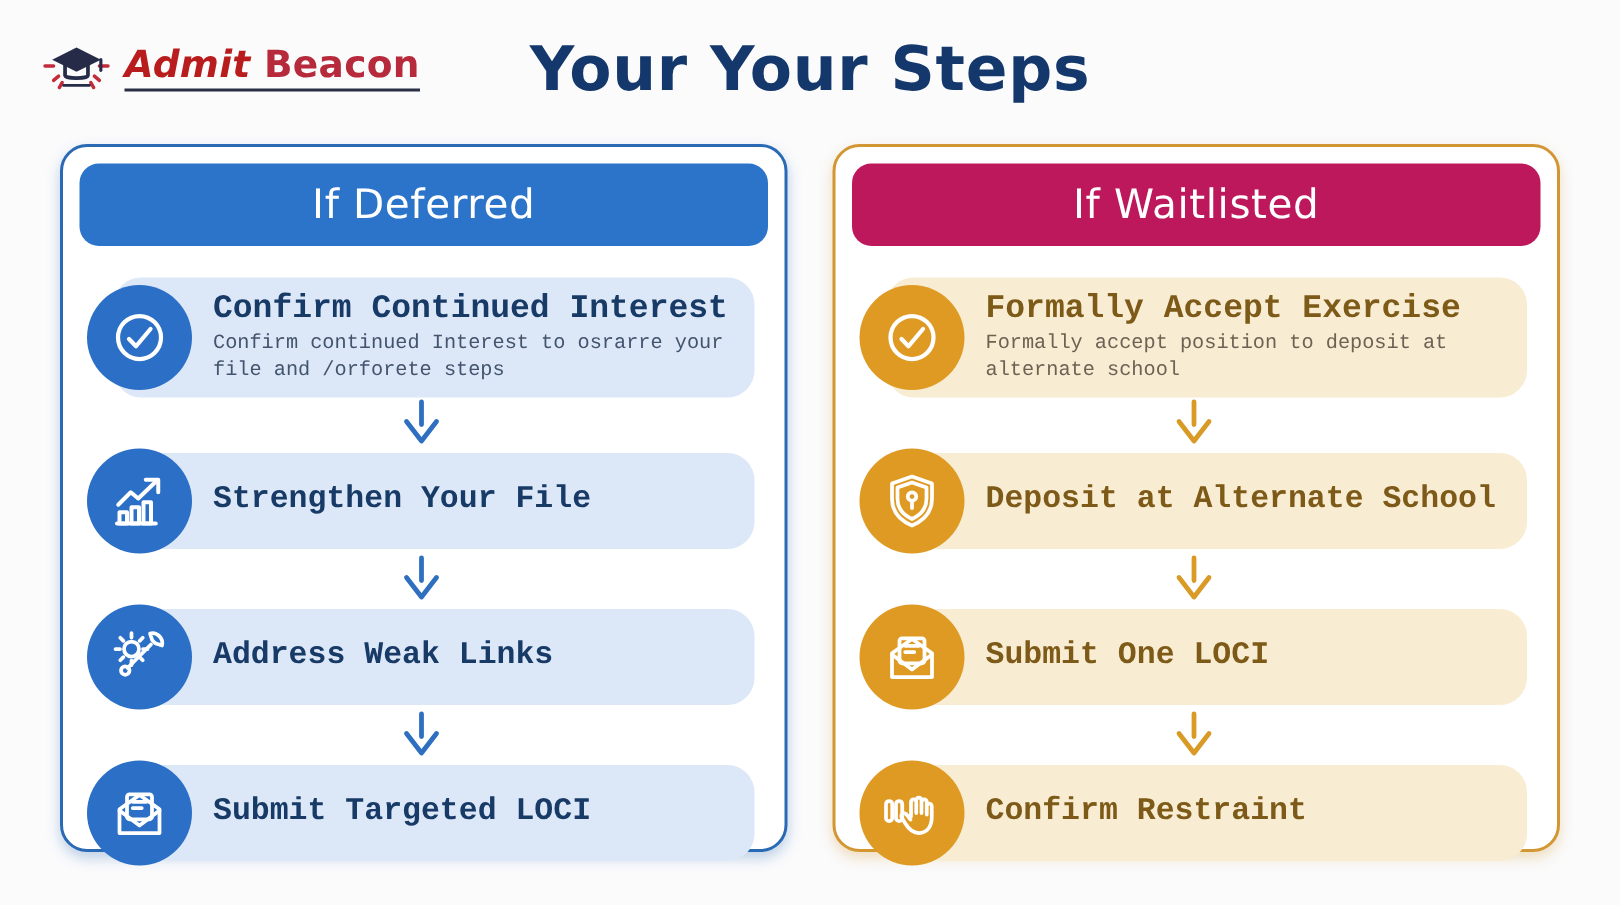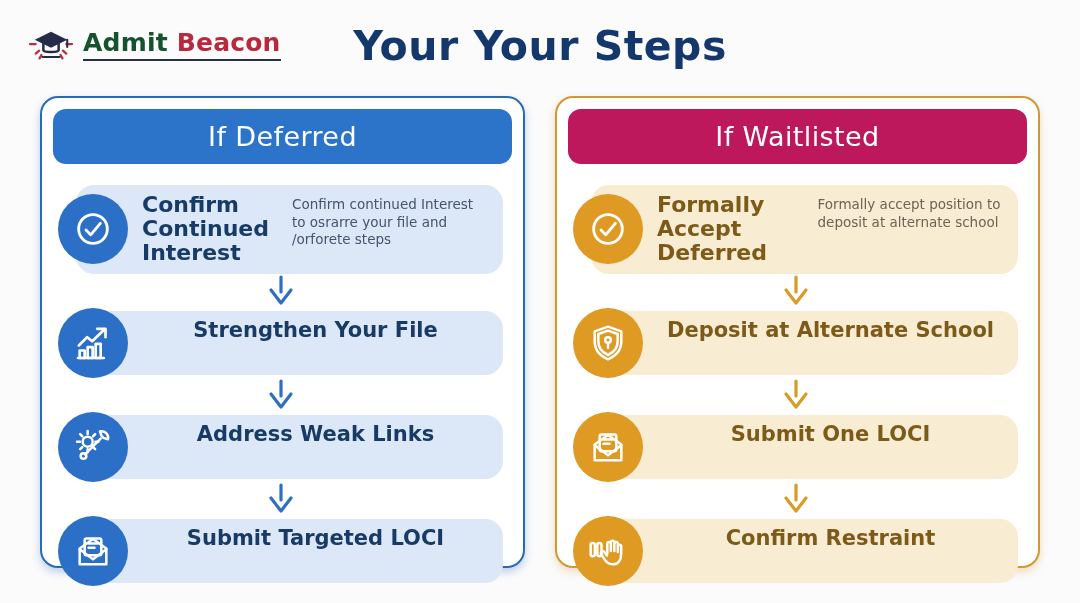--- a/index.html
+++ b/index.html
@@ -6,41 +6,41 @@
   body{
     width:1080px;height:603px;overflow:hidden;position:relative;
     background:#fbfbfc;
     font-family:"DejaVu Sans","Liberation Sans",sans-serif;
   }
   
   .topbar{position:relative;height:90px;}
   .logo{position:absolute;left:28px;top:24px;display:flex;align-items:center;gap:9px;}
   .logo-text{font-size:25px;font-weight:bold;letter-spacing:.2px;
     border-bottom:2.5px solid #2a2f45;padding-bottom:4px;line-height:1;}
-  .brand-a{color:#14532d;}
+  .brand-a{color:#b91c1c;font-style:italic;}
   .brand-b{color:#b62a3c;}
   .page-title{text-align:center;padding-top:22px;font-size:41px;font-weight:800;
     color:#14386b;letter-spacing:.5px;}
   
   .panels{display:flex;gap:30px;padding:6px 40px 0;}
   .panel{flex:1;height:472px;background:#ffffff;border-radius:18px;box-sizing:border-box;}
   .panel.deferred{border:2.5px solid #2a6ab5;box-shadow:0 4px 9px rgba(42,106,181,.30);}
   .panel.waitlisted{border:2.5px solid #d29733;box-shadow:0 4px 9px rgba(210,151,51,.30);}
   .panel-header{margin:11px;height:55px;border-radius:13px;display:flex;align-items:center;
     justify-content:center;color:#fff;font-size:27px;font-weight:400;letter-spacing:.4px;}
   .deferred  .panel-header{background:#2b74ca;}
   .waitlisted .panel-header{background:#be185d;}
   .steps{padding:10px 20px 0 16px;display:flex;flex-direction:column;}
   .step{display:flex;align-items:center;position:relative;}
   .icon-circle{width:70px;height:70px;border-radius:50%;flex:none;display:flex;
     align-items:center;justify-content:center;position:relative;z-index:2;}
   .deferred  .icon-circle{background:#2b6fc6;}
   .waitlisted .icon-circle{background:#de9a22;}
   .card{flex:1;margin-left:-52px;padding:8px 14px 8px 66px;border-radius:18px;
-    display:flex;flex-direction:row;justify-content:center;min-height:48px;}
+    display:flex;flex-direction:column;justify-content:center;min-height:48px;font-family:Liberation Mono, monospace;}
   .step.first .card{min-height:64px;}
   .deferred  .card{background:#dce8f8;}
   .waitlisted .card{background:#f8ecd3;}
   .step-title{font-size:21px;font-weight:800;line-height:1.1;}
   .deferred  .step-title{color:#173a66;}
   .waitlisted .step-title{color:#7d5a17;}
   .step.first .step-title{font-size:22px;}
   .step-sub{font-size:13.5px;line-height:1.3;margin-top:3px;}
   .deferred  .step-sub{color:#44546e;}
   .waitlisted .step-sub{color:#6f6254;}
@@ -163,21 +163,21 @@
     <div class="steps">
 
       <div class="step first">
         <div class="icon-circle">
           <svg width="40" height="40" viewBox="0 0 24 24" fill="none" stroke="#fff" stroke-width="1.7" stroke-linecap="round" stroke-linejoin="round">
             <circle cx="12" cy="12" r="8.6"></circle>
               <path d="M7.8 12.6 l2.8 2.9 L16.4 8.6"></path>
           </svg>
         </div>
         <div class="card">
-          <div class="step-title">Formally Accept Deferred</div>
+          <div class="step-title">Formally Accept Exercise</div>
           <div class="step-sub">Formally accept position to deposit at alternate school</div>
         </div>
       </div>
 
       <div class="arrow">
         <svg width="26" height="32" viewBox="0 0 26 32">
             <path d="M13 2 V17 M3 15 L13 28 L23 15" stroke="#d99a26" stroke-width="3.2" fill="none" stroke-linecap="round" stroke-linejoin="round"></path>
           </svg>
       </div>
 

